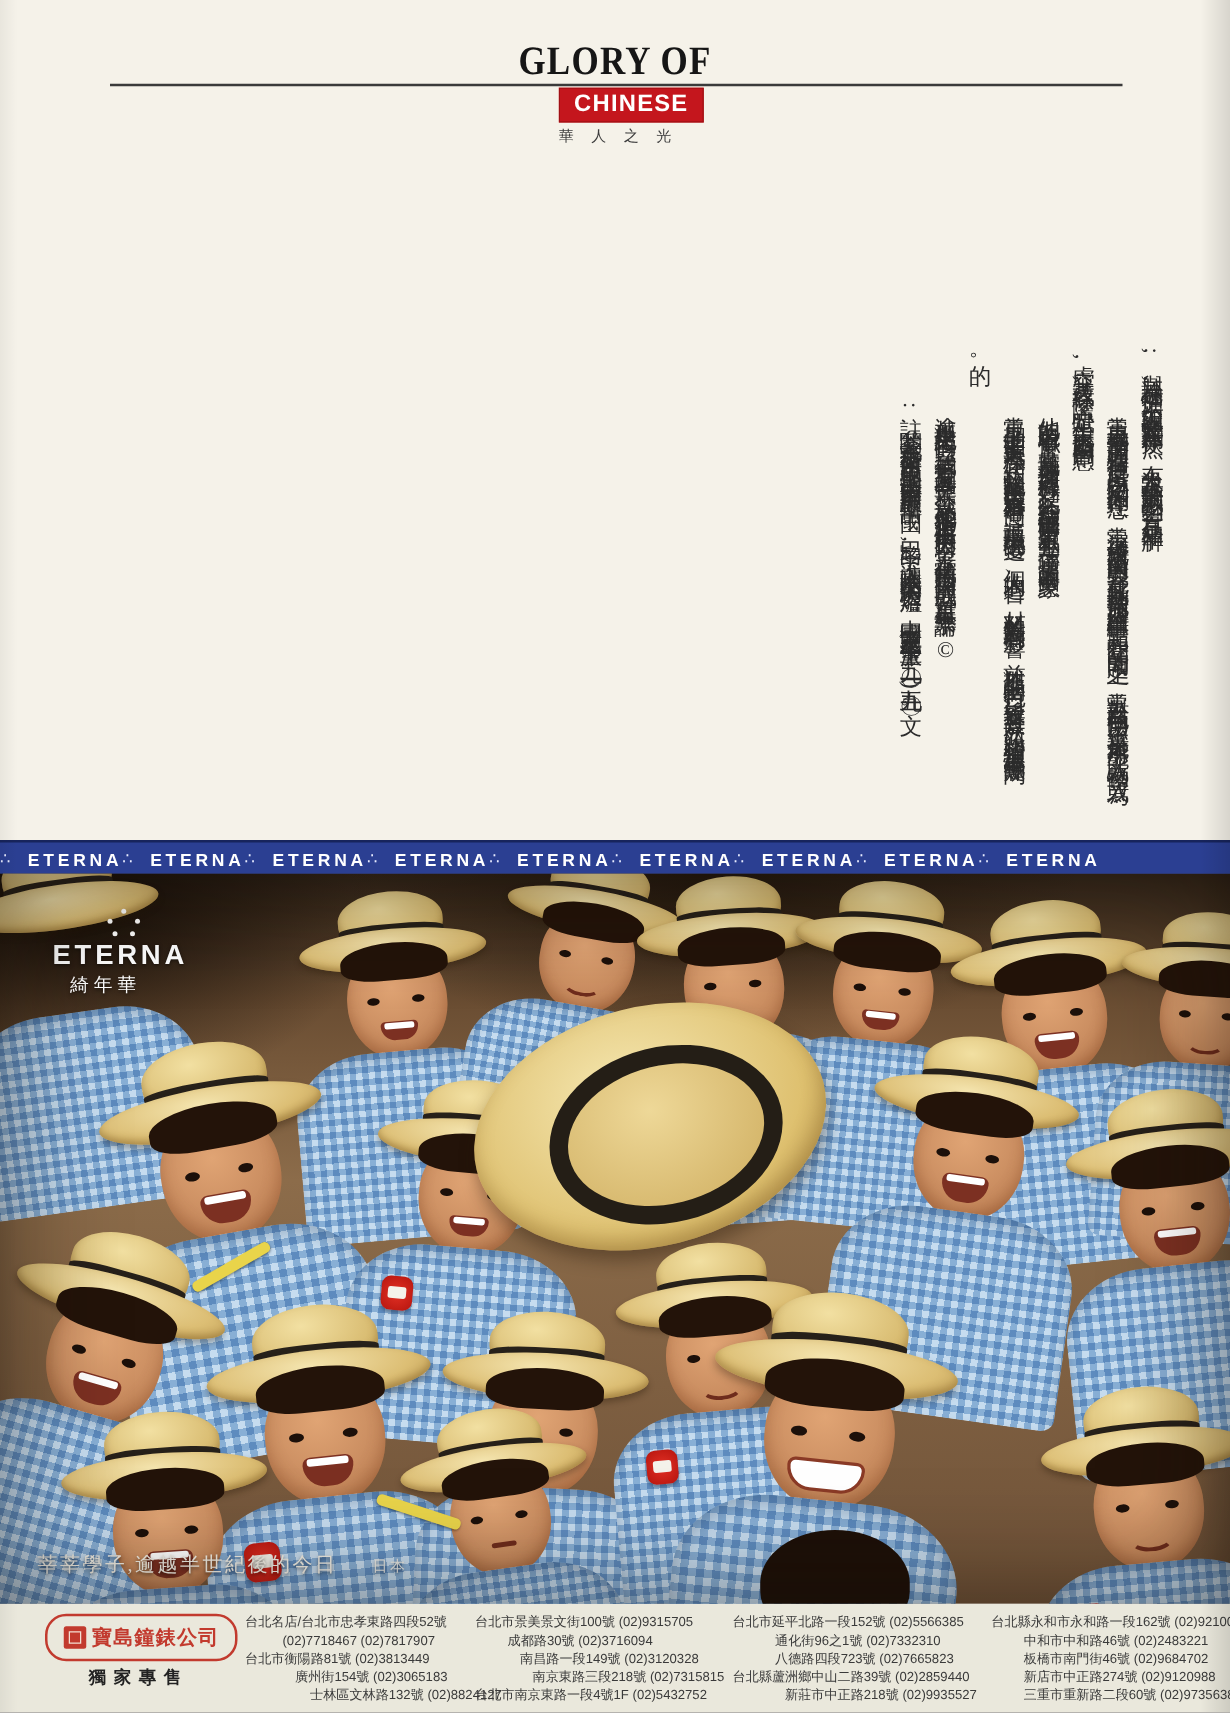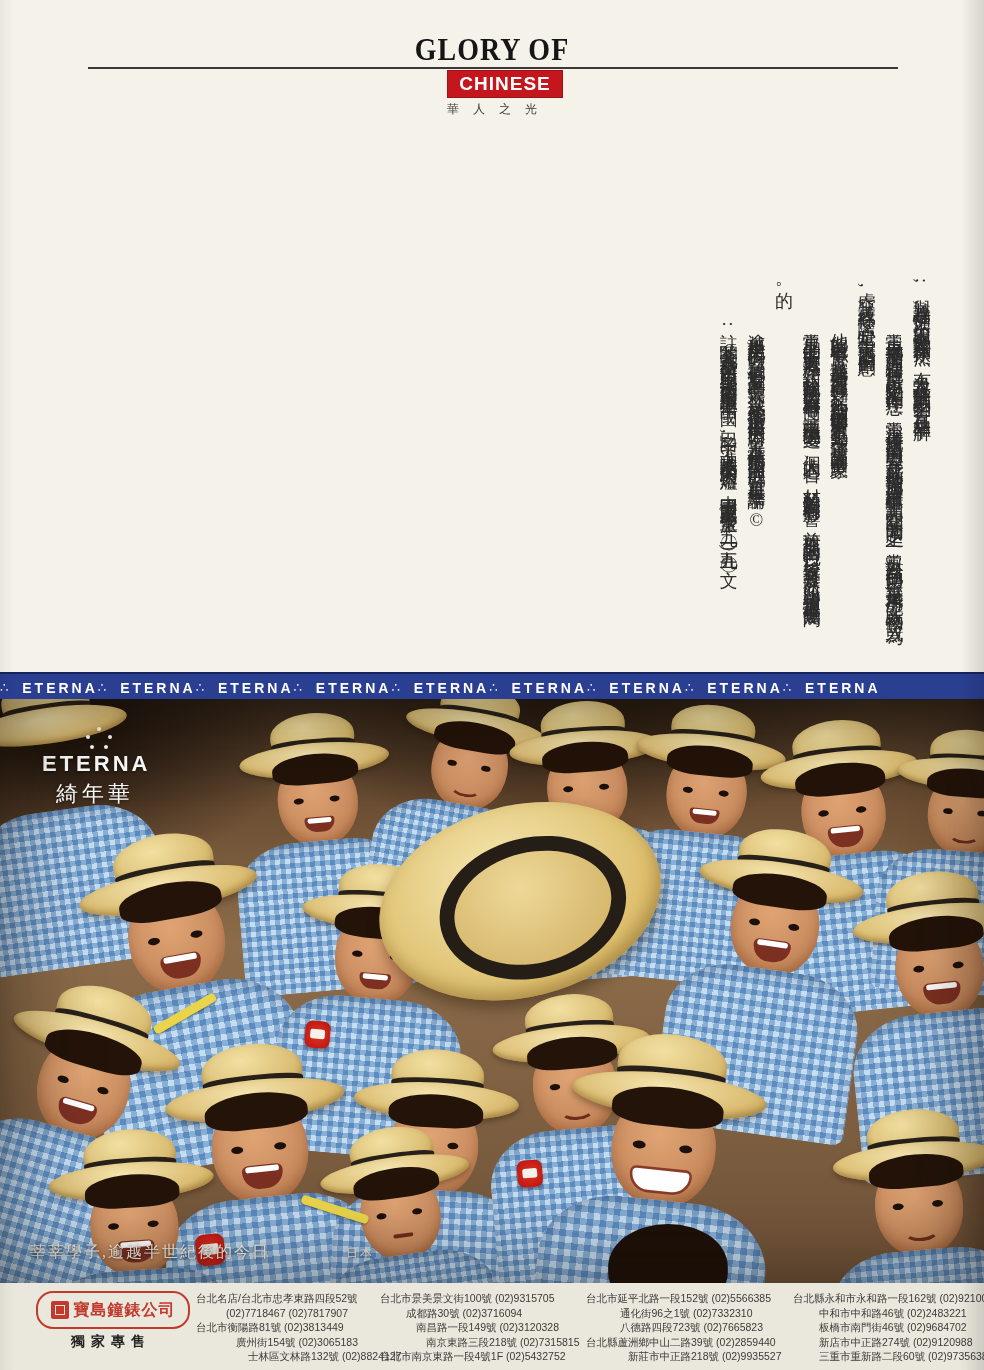--- a/index.html
+++ b/index.html
@@ -80,25 +80,25 @@
        box-shadow:0 6px 10px rgba(40,25,10,.4),inset 0 -6px 12px rgba(120,85,30,.4);}
   .crown-top{position:absolute;top:26px;left:44px;width:118px;height:82px;border-radius:50%;
        border:11px solid #241e16;background:radial-gradient(ellipse at 45% 30%,#eed898,#cfae60);}
   .tape{position:absolute;width:70px;height:9px;background:#e9d44a;border-radius:4px;box-shadow:0 1px 2px rgba(0,0,0,.4);z-index:60;}
 
   .eterna-logo{position:absolute;top:28px;left:42px;z-index:80;color:#fff;
        font-family:"Liberation Sans",sans-serif;text-shadow:0 1px 3px rgba(0,0,0,.55);}
   .eterna-logo .dots{position:relative;width:30px;height:24px;margin-left:42px;}
   .eterna-logo .dots i{position:absolute;width:4px;height:4px;border-radius:50%;background:#fff;}
   .eterna-logo .name{font-weight:bold;font-size:22px;letter-spacing:3px;}
-  .eterna-logo .cn{font-size:22px;letter-spacing:4px;margin-top:2px;margin-left:14px;
+  .eterna-logo .cn{font-size:15px;letter-spacing:4px;margin-top:2px;margin-left:14px;
        font-family:"Liberation Serif",serif;}
   .caption{position:absolute;left:30px;top:543px;z-index:80;color:#f2efe6;font-size:16px;
        letter-spacing:2px;text-shadow:0 1px 3px rgba(0,0,0,.6);}
-  .caption .note{font-size:12px;margin-left:28px;opacity:.9;padding-left:48px;}
+  .caption .note{font-size:12px;margin-left:28px;opacity:.9;}
 
   
   .footer{position:absolute;top:1283px;left:0;width:984px;height:87px;background:#eae8dc;}
   .seal-box{position:absolute;top:8px;left:36px;width:150px;height:34px;border:2px solid #c23a2e;
        border-radius:17px;display:flex;align-items:center;justify-content:center;gap:5px;}
   .seal{width:18px;height:18px;background:#c23a2e;position:relative;border-radius:2px;}
   .seal::after{content:'';position:absolute;inset:4px;border:1px solid #f3ded2;}
   .company{color:#c23a2e;font-weight:bold;font-size:16px;letter-spacing:1px;}
   .tagline{position:absolute;top:50px;left:36px;width:150px;text-align:center;
        font-size:14px;font-weight:bold;color:#222;letter-spacing:6px;}

